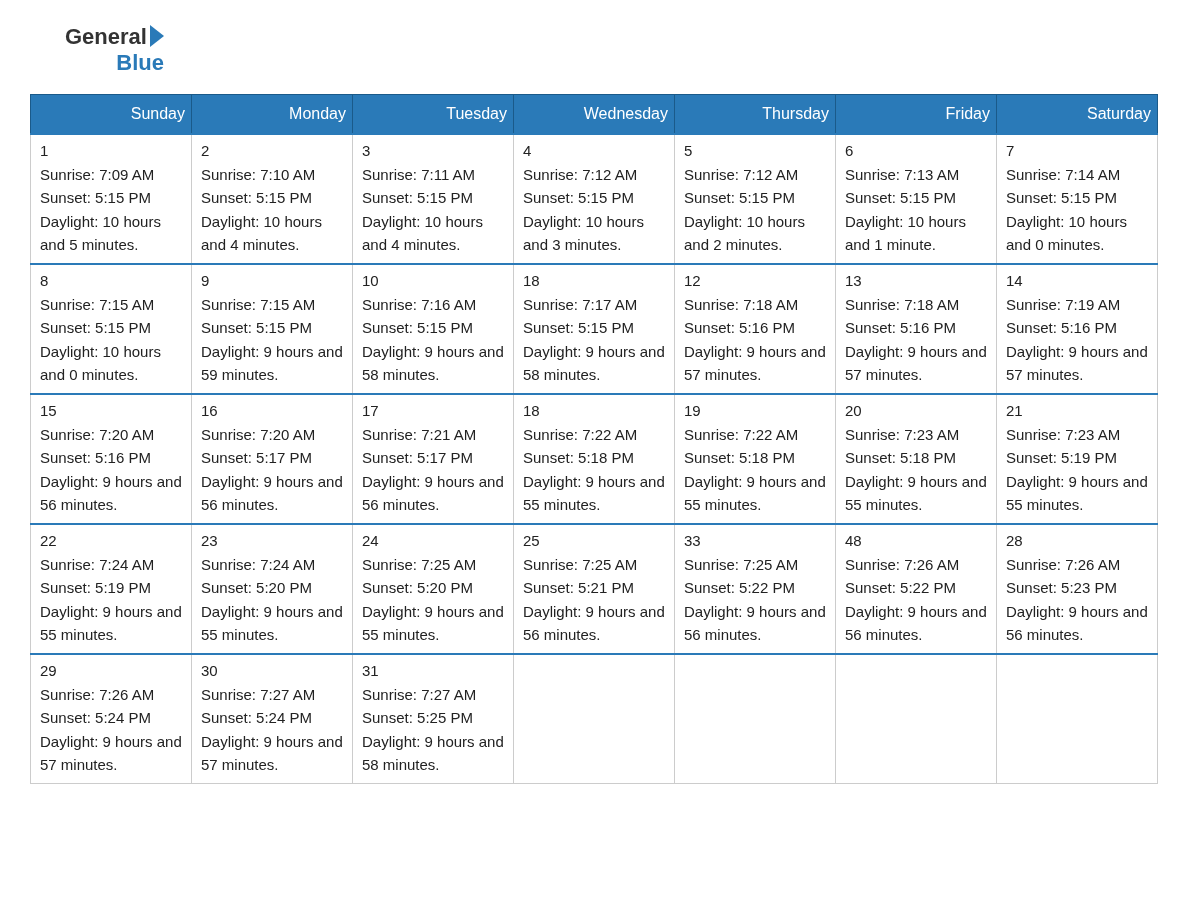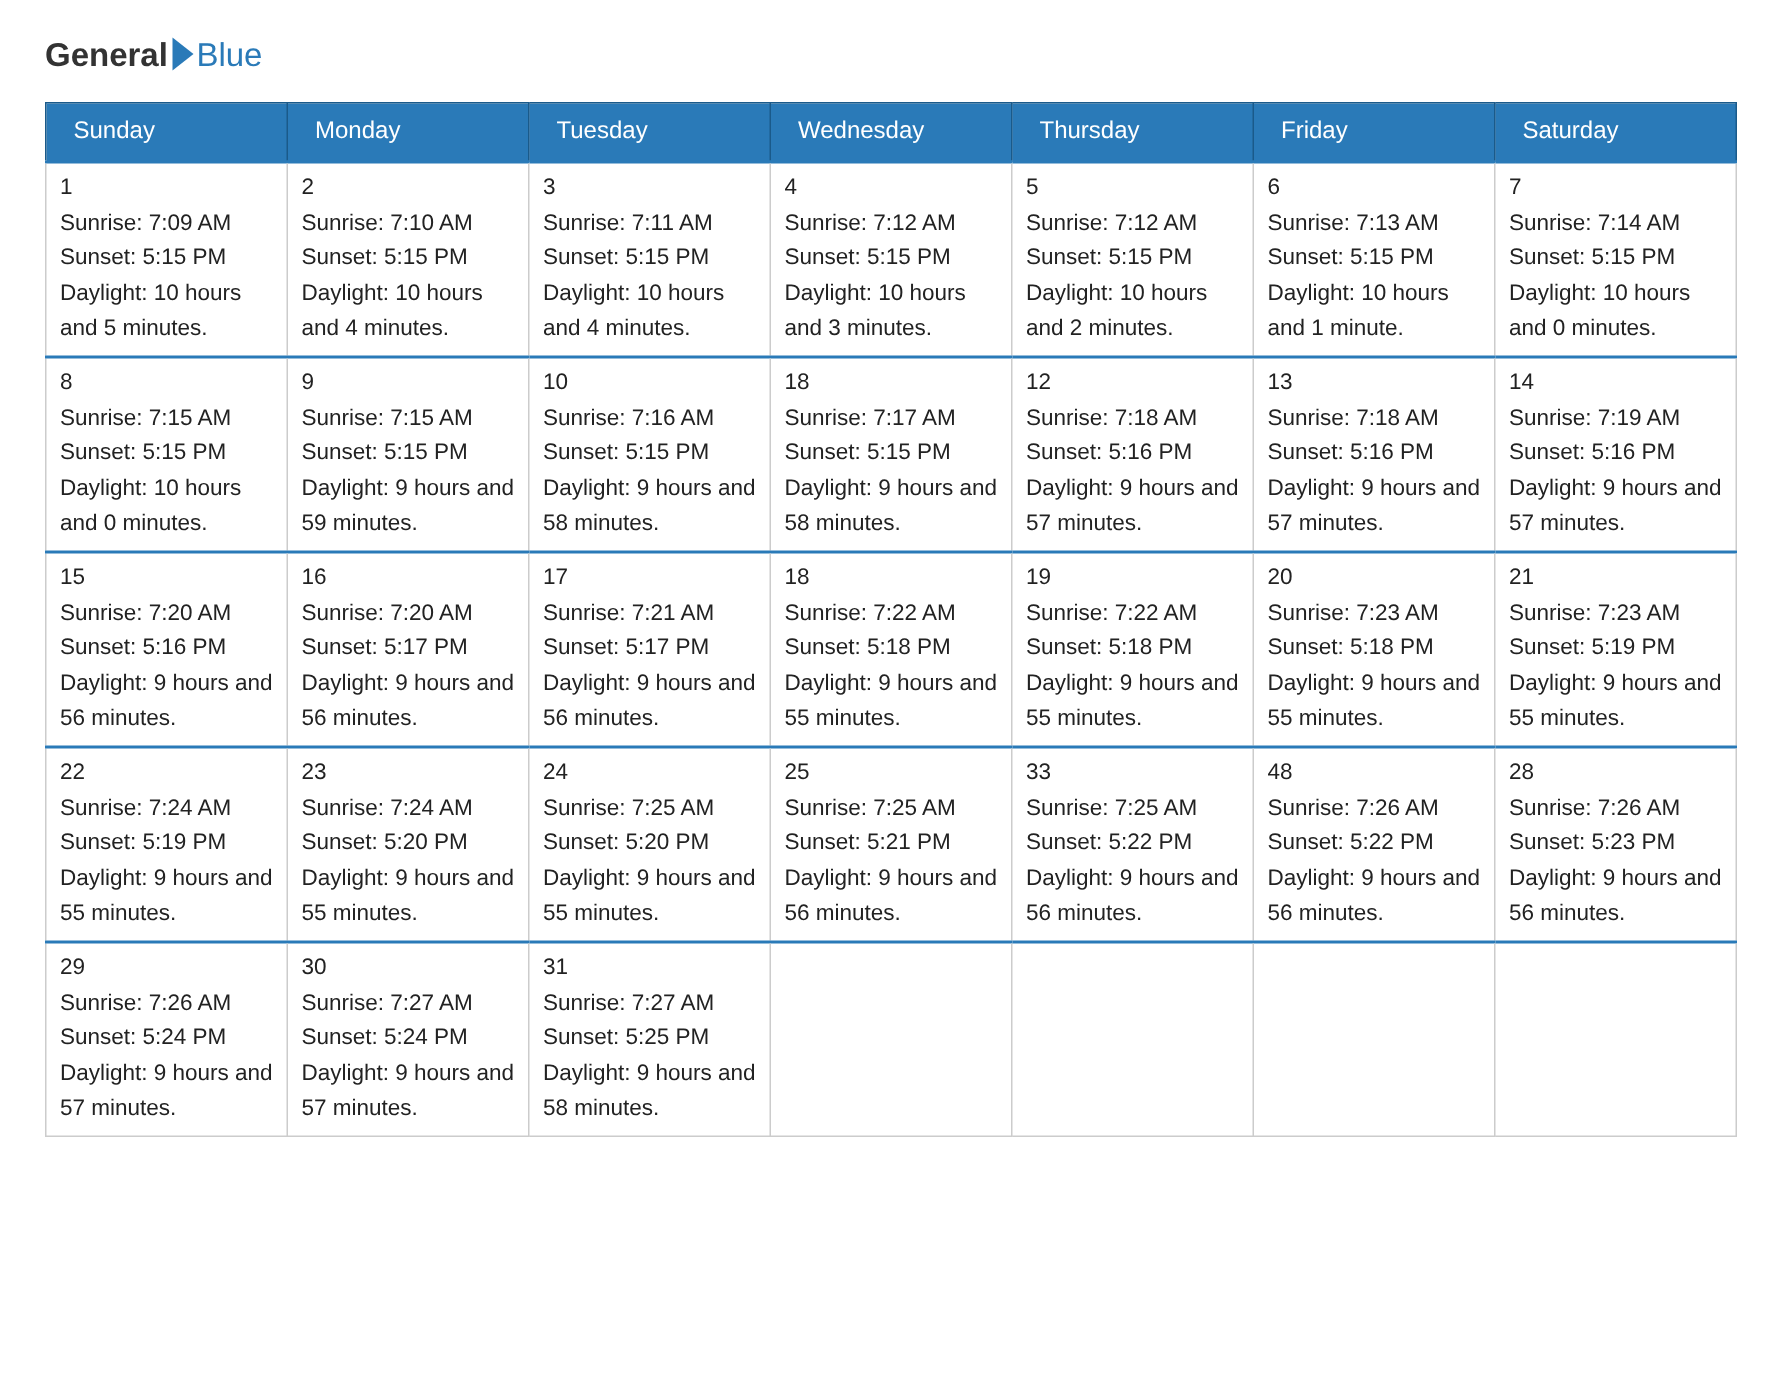--- a/index.html
+++ b/index.html
@@ -11,22 +11,23 @@
       min-height: 918px;
     }
     .header-row {
       display: flex;
       align-items: flex-start;
       justify-content: space-between;
       margin-bottom: 18px;
     }
     .logo-block {
       display: flex;
-      flex-direction: row;
-      align-items: center;
+      flex-direction: column;
+      align-items: flex-end;
+      margin-left: 35px;
     }
     .logo-line1 {
       display: flex;
       align-items: center;
     }
     .title-block {
       text-align: right;
     }
     .page-title {
       font-size: 52px;
@@ -42,22 +43,22 @@
     .calendar {
       width: 100%;
       border-collapse: collapse;
       border: 1px solid #aaa;
     }
     .calendar th {
       background: #2a7ab8;
       color: #fff;
       font-size: 16px;
       font-weight: normal;
-      padding: 10px 18px;
-      text-align: left;
+      padding: 10px 6px;
+      text-align: right;
       border: 1px solid #1a5a8a;
     }
     .calendar td {
       vertical-align: top;
       padding: 7px 9px;
       border: 1px solid #ccc;
       font-size: 12.5px;
       color: #222;
       width: 14.28%;
       min-height: 90px;
@@ -97,21 +98,21 @@
 </head>
 <body>
 
 <div class="header-row">
   <div class="logo-block">
     <div class="logo-line1">
       <span style="font-size:22px;font-weight:bold;color:#333;">General</span>
       <span style="display:inline-block;width:0;height:0;border-top:11px solid transparent;border-bottom:11px solid transparent;border-left:14px solid #2a7ab8;margin-left:3px;vertical-align:middle;margin-bottom:2px;"></span>
     </div>
     <div>
-      <span style="font-size:22px;font-weight:normal;color:#2a7ab8;margin-left:2px;">Blue</span>
+      <span style="font-size:22px;font-weight:bold;color:#2a7ab8;margin-left:2px;">Blue</span>
     </div>
   </div>
   <div class="title-block">
     <div class="page-title"></div>
     <div class="subtitle"></div>
   </div>
 </div>
 
 <table class="calendar">
   <thead>

